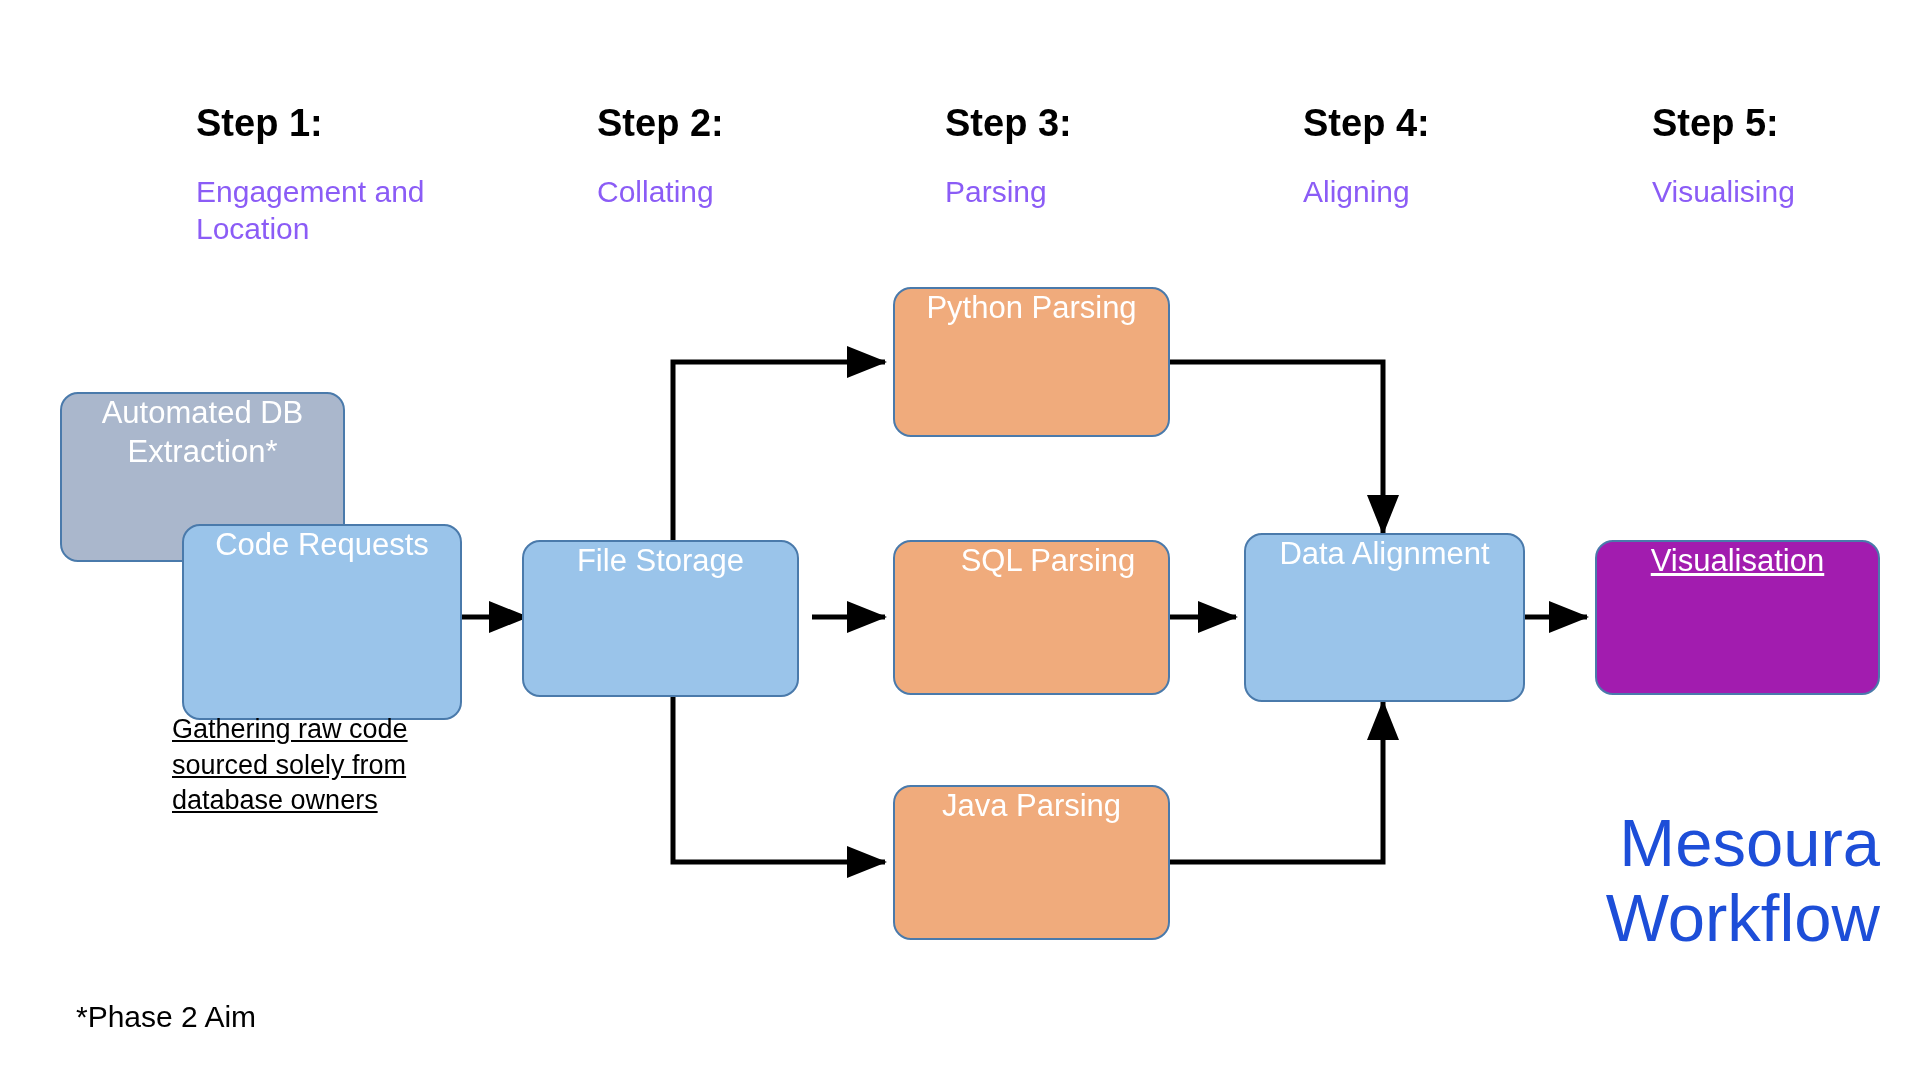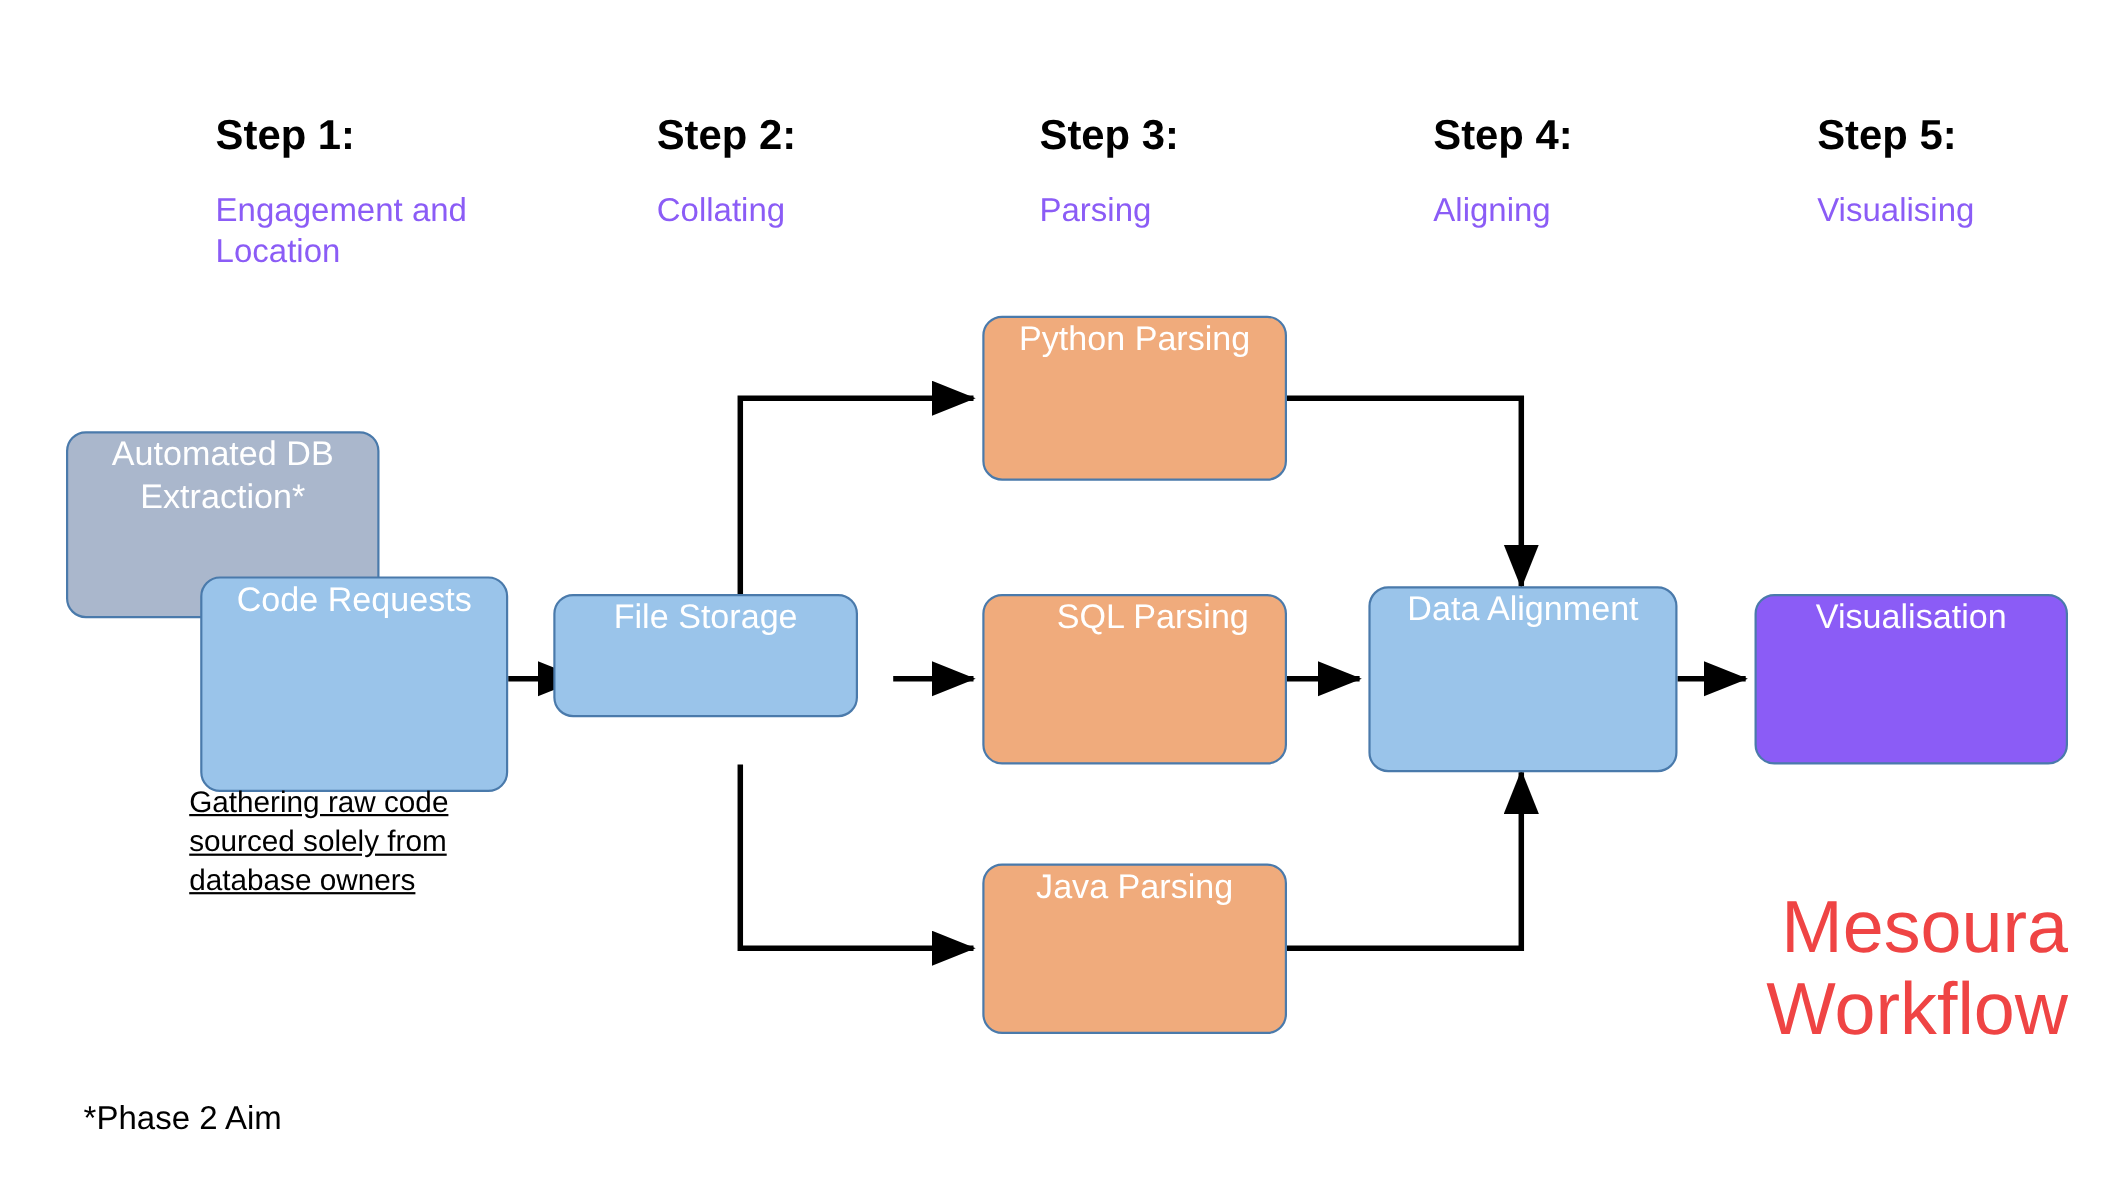--- a/index.html
+++ b/index.html
@@ -56,21 +56,21 @@
     color: #ffffff;
     font-family: "Liberation Sans", sans-serif;
     font-size: 31px;
     font-weight: normal;
     line-height: 1.25;
     padding: 0 8px;
   }
   .node.blue   { background: #9ac4ea; }
   .node.grey   { background: #aab7cc; }
   .node.orange { background: #f0ab7c; }
-  .node.green  { background: #8b5cf6; }
+  .node.green  { background: #a21caf; text-decoration: underline; }
 
   
   .caption {
     position: absolute;
     font-family: "Liberation Sans", sans-serif;
     font-size: 27px;
     color: #000000;
     line-height: 1.32;
     width: 290px;
     text-decoration: underline;
@@ -79,21 +79,21 @@
     position: absolute;
     font-family: "Liberation Sans", sans-serif;
     font-size: 30px;
     color: #000000;
     white-space: nowrap;
   }
   .brand {
     position: absolute;
     font-family: "Liberation Sans", sans-serif;
     font-size: 67px;
-    color: #ef4444;
+    color: #1d4ed8;
     line-height: 1.12;
     text-align: right;
     white-space: pre-line;
     font-weight: normal;
   }
 
   
   #arrows {
     position: absolute;
     left: 0; top: 0;
@@ -158,21 +158,21 @@
   </svg>
 
   <div class="node grey" style="left:60px; top:392px; width:285px; height:170px;">
     <span>Automated DB Extraction*</span>
   </div>
 
   <div class="node blue" style="left:182px; top:524px; width:280px; height:196px;">
     <span>Code Requests</span>
   </div>
 
-  <div class="node blue" style="left:503px; top:540px; width:277px; height:112px;">
+  <div class="node blue" style="left:522px; top:540px; width:277px; height:157px;">
     <span>File Storage</span>
   </div>
 
   <div class="node orange" style="left:893px; top:287px; width:277px; height:150px;">
     <span>Python Parsing</span>
   </div>
 
   <div class="node orange" style="left:893px; top:540px; width:277px; height:155px;padding-left:41px;">
     <span>SQL Parsing</span>
   </div>

